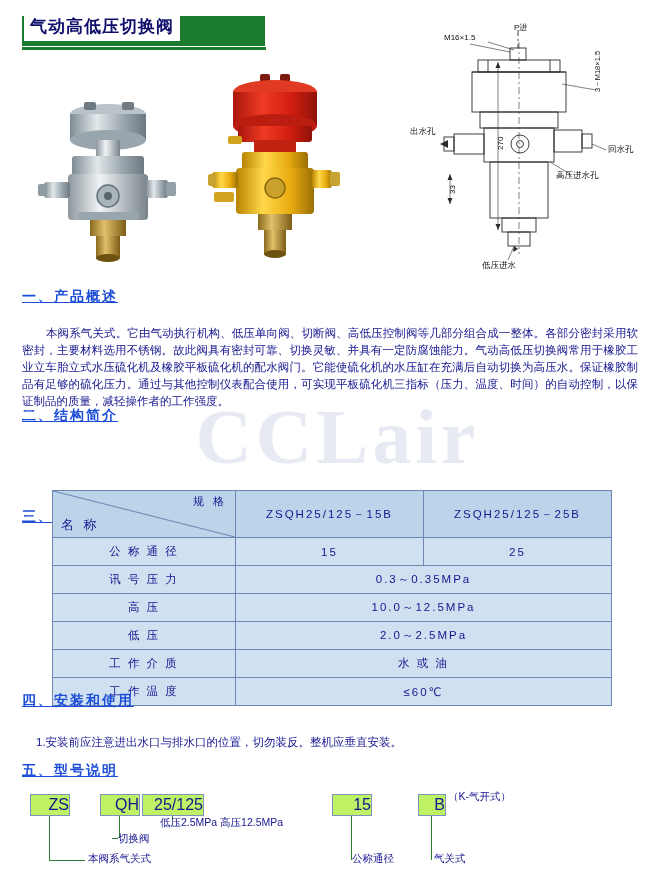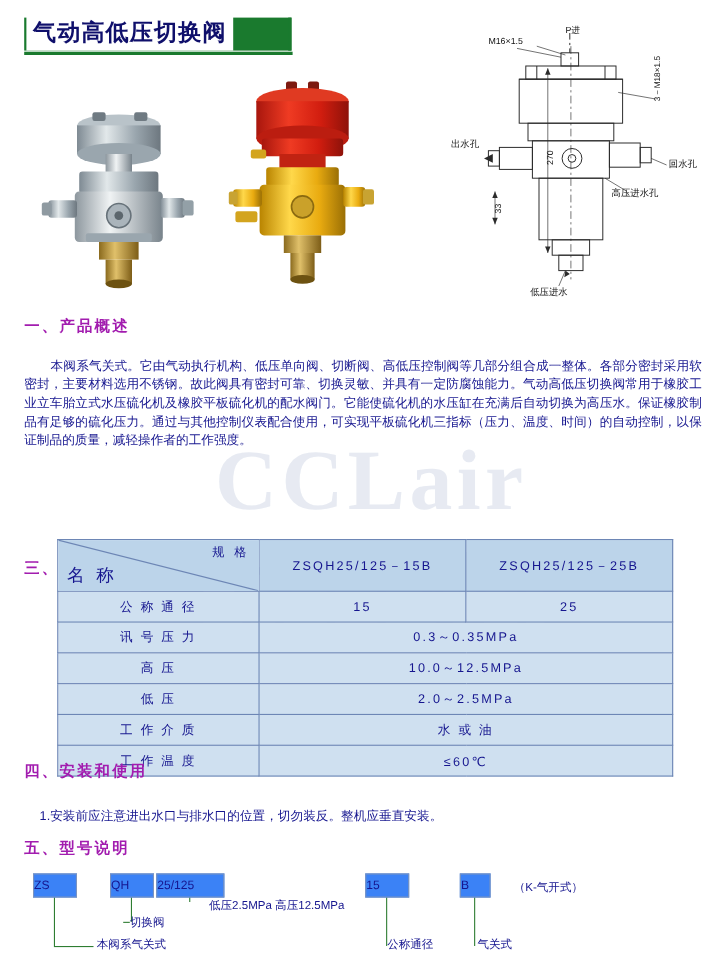--- a/index.html
+++ b/index.html
@@ -30,40 +30,40 @@
   .content{position:relative;z-index:2;}
 
   
   .title-banner{
     position:absolute;left:22px;top:16px;width:240px;height:30px;
     background:#1a7a2e;
     border-right:3px solid #1a7a2e;
   }
   .title-text{
     position:absolute;left:24px;top:14px;
-    font-size:21px;font-weight:bold;color:#0f0f6b;
+    font-size:17px;font-weight:bold;color:#0f0f6b;
     letter-spacing:1px;
     font-family:"Liberation Sans",sans-serif;
     background:#fff;padding:1px 6px 3px 6px;
     z-index:3;
   }
   .title-underline{
     position:absolute;left:22px;top:47px;width:244px;height:3px;background:#1a7a2e;
   }
 
   
   .photos{position:absolute;left:18px;top:60px;width:380px;height:200px;}
 
   
   .drawing{position:absolute;left:410px;top:22px;width:240px;height:250px;font-size:8px;color:#222;}
 
   
   .sec{position:absolute;left:22px;width:616px;}
   .sec-head{
-    font-size:14px;font-weight:bold;color:#a21caf;letter-spacing:2px;
+    font-size:14px;font-weight:bold;color:#1d4ed8;letter-spacing:2px;text-decoration:underline;
   }
   .para{
     font-size:11.5px;line-height:17px;color:#16168f;text-align:justify;
     text-indent:24px;
   }
 
   
   .tbl{
     position:absolute;left:52px;top:490px;width:560px;
     border-collapse:collapse;font-size:11.5px;color:#16168f;
@@ -74,27 +74,27 @@
     height:25px;
     background:#cfe0f0;
     letter-spacing:2px;
   }
   .tbl td.hdr{background:#bcd4ea;}
   .corner{position:relative;height:44px !important;width:180px;}
   .corner .diag{
     position:absolute;left:0;top:0;width:100%;height:100%;
   }
   .corner .spec{position:absolute;right:8px;top:3px;font-size:11px;letter-spacing:3px;}
-  .corner .name{position:absolute;left:8px;bottom:3px;font-size:16px;letter-spacing:3px;}
+  .corner .name{position:absolute;left:8px;bottom:3px;font-size:13px;letter-spacing:3px;}
 
   
   .model{position:absolute;left:22px;top:782px;width:620px;height:90px;}
   .mbox{
-    position:absolute;background:#3b82f6;border:1px solid #7b93bf;
-    text-align:left;font-size:11px;color:#16168f;
+    position:absolute;background:#bef264;border:1px solid #7b93bf;
+    text-align:right;font-size:16px;color:#16168f;
     height:20px;line-height:20px;
   }
   .mnote{position:absolute;font-size:10.5px;color:#16168f;white-space:nowrap;}
   .leader{position:absolute;background:#2e7d32;width:1px;}
   .leader-h{position:absolute;background:#2e7d32;height:1px;}
 </style>
 </head>
 <body>
 
 <div class="watermark">
@@ -248,20 +248,21 @@
     </g>
   </svg>
 </div>
 
 <div class="sec" style="top:288px;">
   <div class="sec-head">一、产品概述</div>
   <div class="para" style="margin-top:19px;">本阀系气关式。它由气动执行机构、低压单向阀、切断阀、高低压控制阀等几部分组合成一整体。各部分密封采用软密封，主要材料选用不锈钢。故此阀具有密封可靠、切换灵敏、并具有一定防腐蚀能力。气动高低压切换阀常用于橡胶工业立车胎立式水压硫化机及橡胶平板硫化机的配水阀门。它能使硫化机的水压缸在充满后自动切换为高压水。保证橡胶制品有足够的硫化压力。通过与其他控制仪表配合使用，可实现平板硫化机三指标（压力、温度、时间）的自动控制，以保证制品的质量，减轻操作者的工作强度。</div>
 </div>
 
 <div class="sec" style="top:407px;">
+  <div class="sec-head">二、结构简介</div>
 </div>
 
 <div class="sec" style="top:468px;margin-top:40px;">
   <div class="sec-head">三、主要技术参数</div>
 </div>
 
 <table class="tbl">
   <tbody>
     <tr>
       <td class="corner hdr">
@@ -320,21 +321,21 @@
   <div class="leader" style="left:150px;top:32px;height:6px;"></div>
   <div class="leader" style="left:329px;top:32px;height:46px;"></div>
   <div class="leader" style="left:409px;top:32px;height:46px;"></div>
 
   <div class="mbox" style="left:8px;top:12px;width:38px;">ZS</div>
   <div class="mbox" style="left:78px;top:12px;width:38px;">QH</div>
   <div class="mbox" style="left:120px;top:12px;width:60px;">25/125</div>
   <div class="mbox" style="left:310px;top:12px;width:38px;">15</div>
   <div class="mbox" style="left:396px;top:12px;width:26px;">B</div>
 
-  <div class="mnote" style="left:138px;top:34px;margin-left:30px;">低压2.5MPa  高压12.5MPa</div>
-  <div class="mnote" style="left:426px;top:18px;margin-left:19px;">（K-气开式）</div>
+  <div class="mnote" style="left:138px;top:34px;">低压2.5MPa  高压12.5MPa</div>
+  <div class="mnote" style="left:426px;top:8px;">（K-气开式）</div>
   <div class="mnote" style="left:96px;top:50px;">切换阀</div>
   <div class="mnote" style="left:66px;top:70px;">本阀系气关式</div>
   <div class="mnote" style="left:330px;top:70px;">公称通径</div>
   <div class="mnote" style="left:412px;top:70px;">气关式</div>
 </div>
 
 </div>
 
 </body></html>

